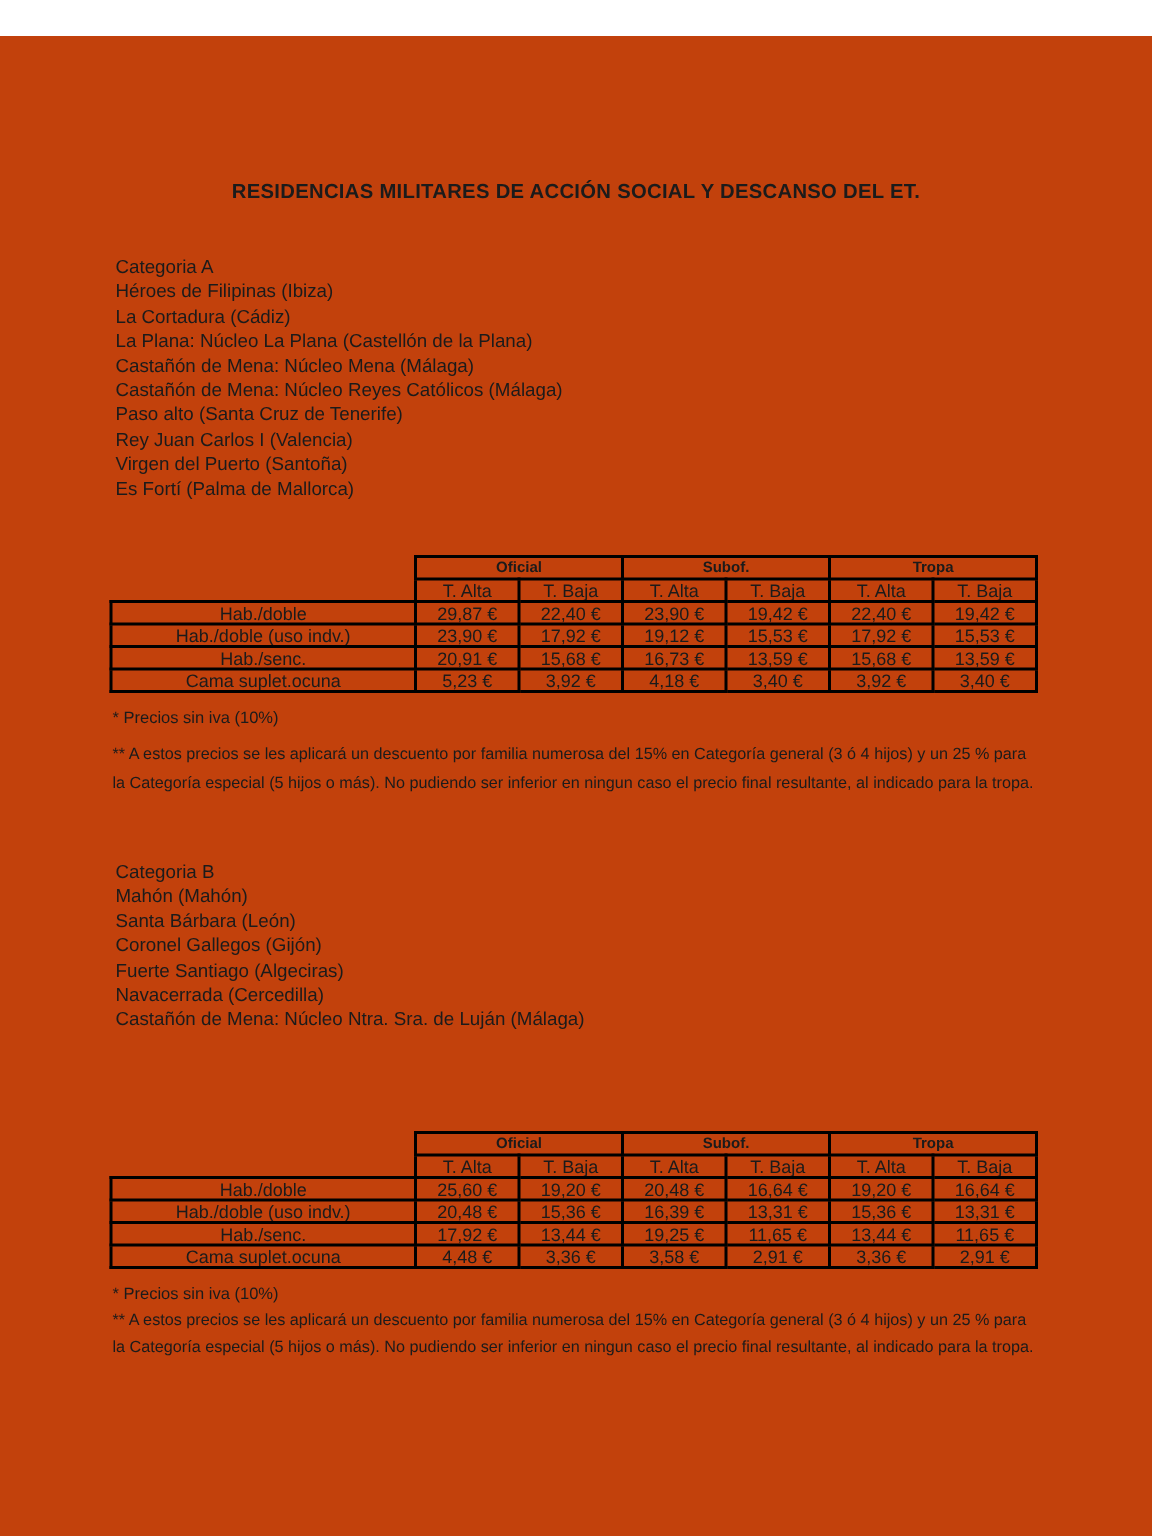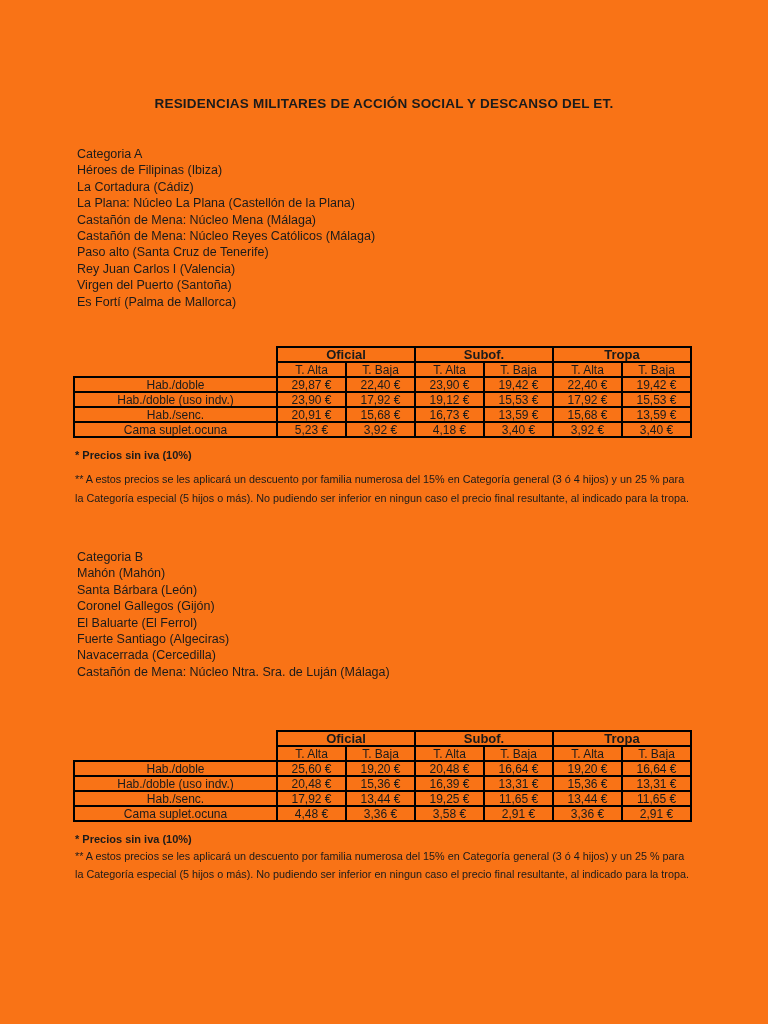--- a/index.html
+++ b/index.html
@@ -5,21 +5,21 @@
   * { box-sizing: border-box; }
   html, body { margin: 0; padding: 0; }
   body {
     width: 768px; height: 1024px;
     background: #ffffff;
     font-family: "Liberation Sans", sans-serif;
     color: #1b1b1b;
     position: relative;
     overflow: hidden;
   }
-  .page { position: absolute; inset: 0; background: #f97316; }
+  .page { position: absolute; inset: 0; background: #c2410c; margin-top: 24px; }
 
   .doc-title {
     position: absolute; left: 0; top: 96px; width: 100%;
     text-align: center; font-size: 13.5px; font-weight: bold;
     letter-spacing: 0.2px; white-space: nowrap;
   }
 
   .section-block { position: absolute; left: 77px; font-size: 12.5px; line-height: 16.4px; }
   .section-heading { font-weight: normal; white-space: nowrap; }
   .location-item { white-space: nowrap; }
@@ -29,26 +29,26 @@
     border-collapse: collapse; table-layout: fixed;
     width: 617px; font-size: 12px;
   }
   .price-table th, .price-table td {
     border: 2px solid #000;
     height: 15px; line-height: 12px;
     padding: 0 4px; text-align: center;
     font-weight: normal; vertical-align: middle;
     overflow: hidden; white-space: nowrap;
   }
-  .price-table .group-row th { font-weight: bold; font-size: 13px; }
+  .price-table .group-row th { font-weight: bold; font-size: 10px; }
   .price-table td.blank { border: none; background: transparent; }
   .price-table td.lbl { text-align: center; }
 
   .notes-block { position: absolute; left: 75px; width: 680px; font-size: 10.8px; line-height: 13px; }
-  .bold-note { font-weight: bold; font-size: 11px; white-space: nowrap; }
+  .bold-note { font-weight: normal; font-size: 11px; white-space: nowrap; }
   .note-line { white-space: nowrap; }
   .notes-a .note-1 { margin-top: 11px; }
   .notes-a .note-2 { margin-top: 6px; }
   .notes-b .note-1 { margin-top: 4px; }
   .notes-b .note-2 { margin-top: 5px; }
 
   .block-a-list  { top: 146px; }
   .table-a       { top: 346px; }
   .notes-a       { top: 449px; }
   .block-b-list  { top: 549px; }
@@ -143,21 +143,20 @@
     <div class="bold-note">* Precios sin iva (10%)</div>
     <div class="note-line note-1">** A estos precios se les aplicará un descuento por familia numerosa del 15%  en Categoría general (3 ó 4 hijos) y un 25 % para</div>
     <div class="note-line note-2">la Categoría especial (5 hijos o más). No pudiendo ser inferior en ningun caso el precio final resultante, al indicado para la tropa.</div>
   </div>
 
   <div class="section-block block-b-list">
     <div class="section-heading">Categoria B</div>
     <div class="location-item">Mahón (Mahón)</div>
     <div class="location-item">Santa Bárbara (León)</div>
     <div class="location-item">Coronel Gallegos (Gijón)</div>
-    <div class="location-item">El Baluarte (El Ferrol)</div>
     <div class="location-item">Fuerte Santiago (Algeciras)</div>
     <div class="location-item">Navacerrada (Cercedilla)</div>
     <div class="location-item">Castañón de Mena: Núcleo Ntra. Sra. de Luján (Málaga)</div>
   </div>
 
   <table class="price-table table-b">
     <colgroup>
       <col style="width:203px">
         <col style="width:69px">
         <col style="width:69px">

